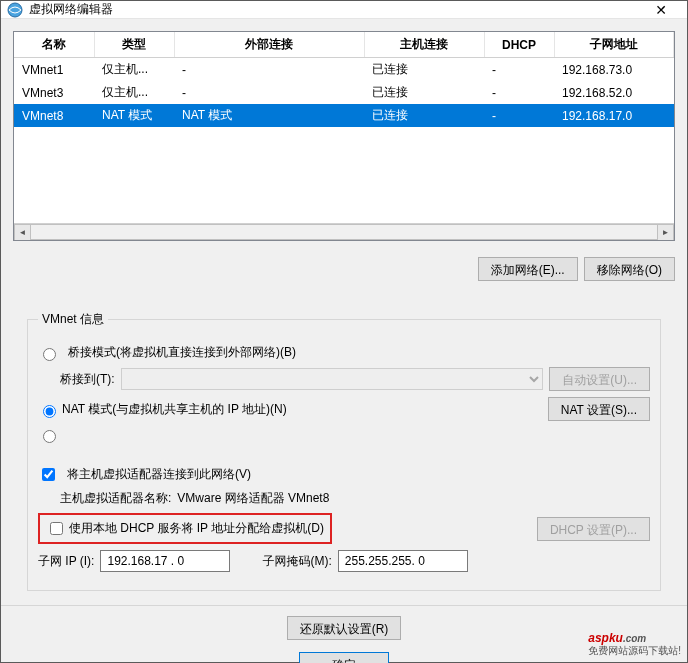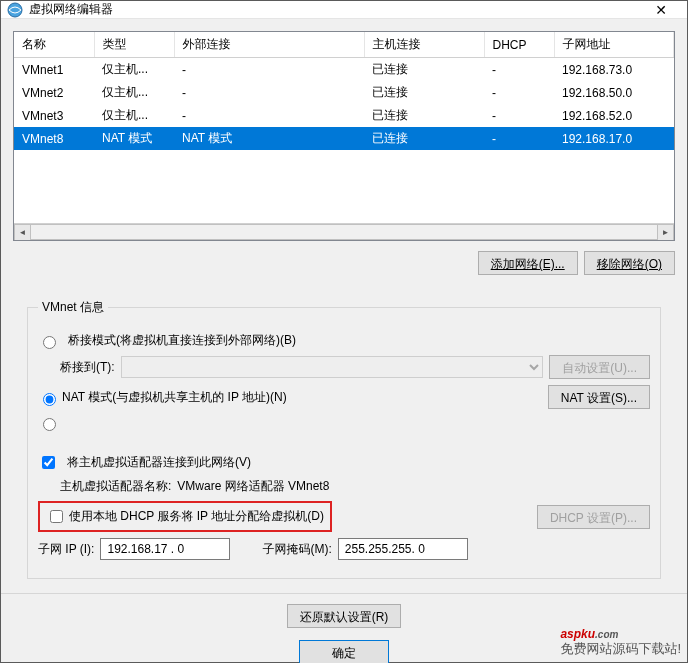--- a/index.html
+++ b/index.html
@@ -6,41 +6,41 @@
   body { margin: 0; background: #fff; }
   .window { width: 688px; height: 663px; border: 1px solid #5a5a5a; background: #f0f0f0; position: relative; display: flex; flex-direction: column; }
   .titlebar { height: 30px; background: #fff; display: flex; align-items: center; padding: 0 6px; border-bottom: 1px solid #e5e5e5; }
   .titlebar .icon { width: 16px; height: 16px; margin-right: 6px; }
   .titlebar .title { flex: 1; font-size: 12px; }
   .titlebar .close { width: 40px; text-align: center; font-size: 14px; cursor: default; }
   .body { flex: 1; padding: 12px 12px 0 12px; display: flex; flex-direction: column; }
   .table-wrap { background: #fff; border: 1px solid #828790; height: 210px; overflow: hidden; position: relative; }
   .table-inner { overflow: auto; height: 100%; }
   table { border-collapse: collapse; width: 100%; table-layout: fixed; }
-  th { text-align: left; font-weight: normal; padding: 4px 8px; background: #fff; border-bottom: 1px solid #d0d0d0; border-right: 1px solid #e5e5e5; position: sticky; top:0; }
+  th { text-align: center; font-weight: bold; padding: 4px 8px; background: #fff; border-bottom: 1px solid #d0d0d0; border-right: 1px solid #e5e5e5; position: sticky; top:0; }
   td { padding: 3px 8px; white-space: nowrap; overflow: hidden; text-overflow: ellipsis; }
   tr.sel td { background: #0078d7; color: #ffffff; }
   .scrollbar-h { position: absolute; bottom:0; left:0; right:0; height:17px; background:#f0f0f0; border-top:1px solid #d0d0d0; display:flex; }
   .sb-btn { width:17px; height:17px; border:1px solid #c0c0c0; background:#e8e8e8; display:flex; align-items:center; justify-content:center; font-size:8px; color:#555; }
   .sb-track { flex:1; border:1px solid #c0c0c0; border-left:0; border-right:0; }
-  .btn-row { display:flex; justify-content:flex-end; gap:6px; margin:10px 0;text-decoration:underline; }
+  .btn-row { display:flex; justify-content:flex-end; gap:6px; margin:16px 0; }
   button.win { background:#e1e1e1; border:1px solid #adadad; padding:4px 12px; min-width:90px; height:24px; cursor:default; }
   button.win:disabled { color:#a0a0a0; }
   fieldset { border:1px solid #d6d6d6; padding:10px 10px 12px 10px; margin:14px; }
   legend { padding:0 4px; }
   .row { display:flex; align-items:center; margin:6px 0; gap:6px; }
   .radio, .chk { width:13px; height:13px; margin-right:6px; }
   .indent { margin-left:22px; }
   select.win { flex:1; height:22px; border:1px solid #c0c0c0; background:#eee; color:#888; }
   input.txt { border:1px solid #7a7a7a; padding:3px 6px; background:#fff; font-family: inherit; }
   .red-box { border:2px solid #d22; padding:4px 6px; }
   .footer { border-top:1px solid #d6d6d6; padding:10px 12px; display:flex; align-items:center; gap:6px;flex-direction:column; }
   .footer .spacer { flex:1; }
   .watermark { position:absolute; right:6px; bottom:4px; font-weight:bold; font-style:italic; color:#c00; font-size:20px; pointer-events:none; }
-  .watermark small { font-size:13px; color:#555; font-weight:normal; font-style:normal; display:block; text-align:right; margin-top:-3px; }
+  .watermark small { font-size:10px; color:#555; font-weight:normal; font-style:normal; display:block; text-align:right; margin-top:-3px; }
 </style>
 </head>
 <body>
 
 <div class="window">
 
   <div class="titlebar">
     <span class="icon">
       <svg viewBox="0 0 16 16">
           <circle cx="8" cy="8" r="7" fill="#4aa3df" stroke="#2a6ca3"></circle>
@@ -75,28 +75,20 @@
               </tr>
             </thead>
         <tbody id="tbl-body">
               <tr>
                 <td>VMnet1</td>
                 <td>仅主机...</td>
                 <td>-</td>
                 <td>已连接</td>
                 <td>-</td>
                 <td>192.168.73.0</td>
-              </tr>
-              <tr>
-                <td>VMnet2</td>
-                <td>仅主机...</td>
-                <td>-</td>
-                <td>已连接</td>
-                <td>-</td>
-                <td>192.168.50.0</td>
               </tr>
               <tr>
                 <td>VMnet3</td>
                 <td>仅主机...</td>
                 <td>-</td>
                 <td>已连接</td>
                 <td>-</td>
                 <td>192.168.52.0</td>
               </tr>
               <tr class="sel">

